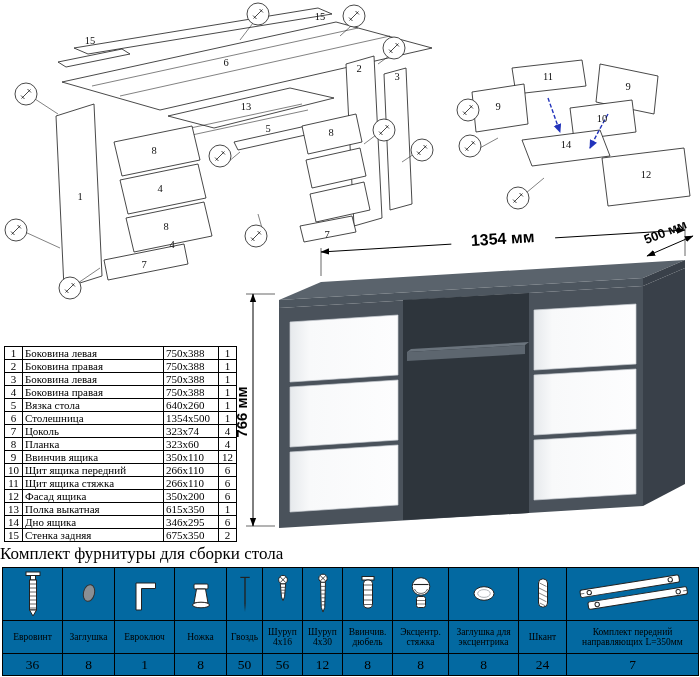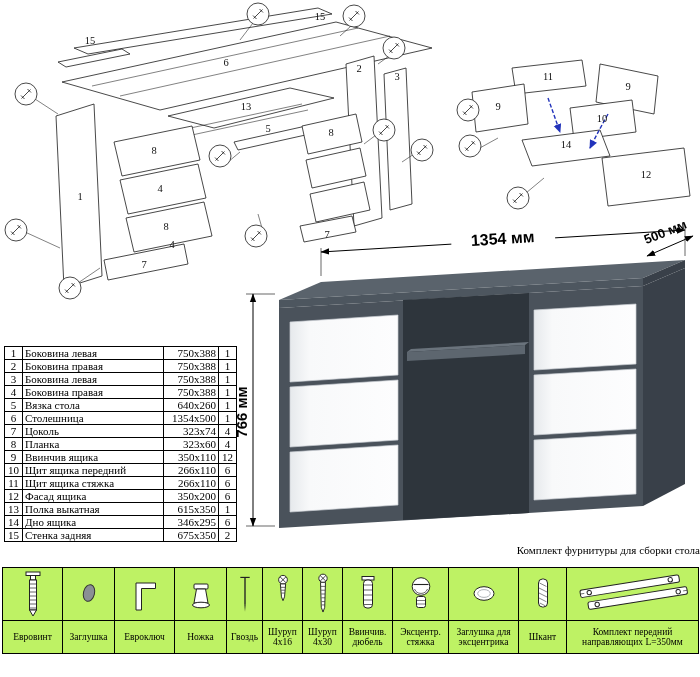--- a/index.html
+++ b/index.html
@@ -13,25 +13,25 @@
   .lb{font-family:"Liberation Serif",serif;font-size:10.5px;fill:#111;}
   
   .dl{stroke:#000;stroke-width:1;fill:none;}
   .ext{stroke:#000;stroke-width:0.6;fill:none;}
   .dim{font-family:"Liberation Sans",sans-serif;font-weight:bold;font-size:15px;fill:#000;}
   
   #parts-table{position:absolute;left:4px;top:346px;border-collapse:collapse;background:#fff;}
   #parts-table td{border:1px solid #000;font-size:11px;line-height:12px;padding:0 2px;height:11px;white-space:nowrap;}
   td.cn{width:13px;text-align:center;padding:0 1px;}
   td.cm{width:136px;}
-  td.cs{width:50px;text-align:right;}
+  td.cs{width:50px;text-align:left;}
   td.cq{width:13px;text-align:center;padding:0 1px;}
   
-  #hw-title{position:absolute;left:0;top:544px;width:700px;text-align:right;font-size:11px;}
-  #hw-table{position:absolute;left:2px;top:567px;width:696px;border-collapse:collapse;table-layout:fixed;background:#bef264;}
+  #hw-title{position:absolute;left:0;top:544px;width:700px;text-align:left;font-size:17px;}
+  #hw-table{position:absolute;left:2px;top:567px;width:696px;border-collapse:collapse;table-layout:fixed;background:#0369a1;}
   #hw-table td{border:1px solid #000;text-align:center;vertical-align:middle;overflow:hidden;}
   td.hi{height:50px;padding:1px;}
   td.hn{font-size:9.5px;line-height:10px;height:30px;padding:1px;}
   td.hq{font-size:13.5px;height:19px;}
   .hicn{display:block;margin:0 auto;}
   .hwic{stroke:#222;fill:#fff;stroke-width:1;}
 </style>
 </head>
 <body>
 
@@ -447,14 +447,28 @@
     <td class="hn">Ножка</td>
     <td class="hn">Гвоздь</td>
     <td class="hn">Шуруп 4x16</td>
     <td class="hn">Шуруп 4x30</td>
     <td class="hn">Ввинчив. дюбель</td>
     <td class="hn">Эксцентр. стяжка</td>
     <td class="hn">Заглушка для эксцентрика</td>
     <td class="hn">Шкант</td>
     <td class="hn">Комплект передний направляющих L=350мм</td>
   </tr>
+  <tr>
+    <td class="hq">36</td>
+    <td class="hq">8</td>
+    <td class="hq">1</td>
+    <td class="hq">8</td>
+    <td class="hq">50</td>
+    <td class="hq">56</td>
+    <td class="hq">12</td>
+    <td class="hq">8</td>
+    <td class="hq">8</td>
+    <td class="hq">8</td>
+    <td class="hq">24</td>
+    <td class="hq">7</td>
+  </tr>
   </tbody>
 </table>
 
 </body></html>

